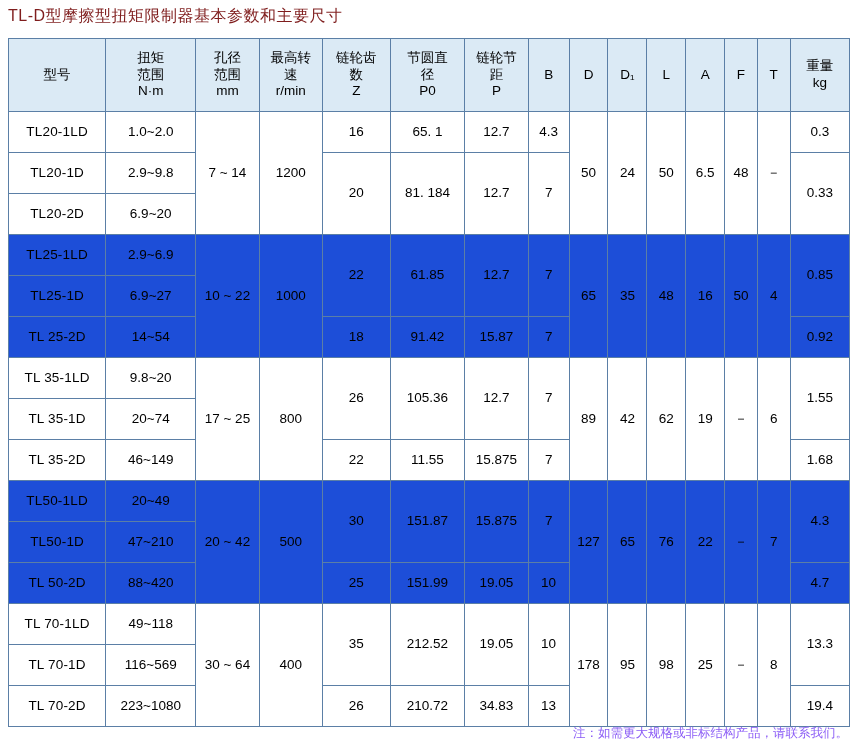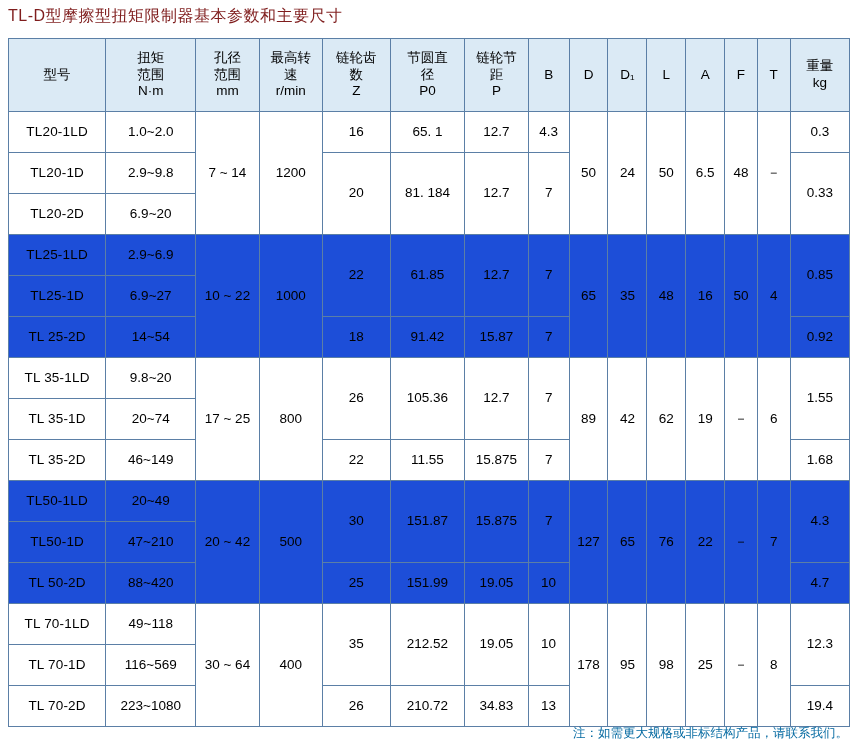--- a/index.html
+++ b/index.html
@@ -73,21 +73,21 @@
     font-size: 13.5px;
   }
   tbody tr {
     height: 41px;
   }
   .note {
     position: absolute;
     right: 10px;
     bottom: 8px;
     font-size: 12.5px;
-    color: #0369a1;
+    color: #8b5cf6;
     white-space: nowrap;
   }
 </style>
 </head>
 <body>
 
 <div class="page">
 
   <div class="doc-title">TL-D型摩擦型扭矩限制器基本参数和主要尺寸</div>
 
@@ -300,21 +300,21 @@
           <td class="plain num" rowspan="2">35</td>
           <td class="plain num" rowspan="2">212.52</td>
           <td class="plain num" rowspan="2">19.05</td>
           <td class="plain num" rowspan="2">10</td>
           <td class="plain num" rowspan="3">178</td>
           <td class="plain num" rowspan="3">95</td>
           <td class="plain num" rowspan="3">98</td>
           <td class="plain num" rowspan="3">25</td>
           <td class="plain num" rowspan="3">－</td>
           <td class="plain num" rowspan="3">8</td>
-          <td class="plain num" rowspan="2">12.3</td>
+          <td class="plain num" rowspan="2">13.3</td>
         </tr>
         <tr>
           <td class="plain model">TL 70-1D</td>
           <td class="plain num">116~569</td>
         </tr>
         <tr>
           <td class="plain model">TL 70-2D</td>
           <td class="plain num">223~1080</td>
           <td class="plain num">26</td>
           <td class="plain num">210.72</td>

